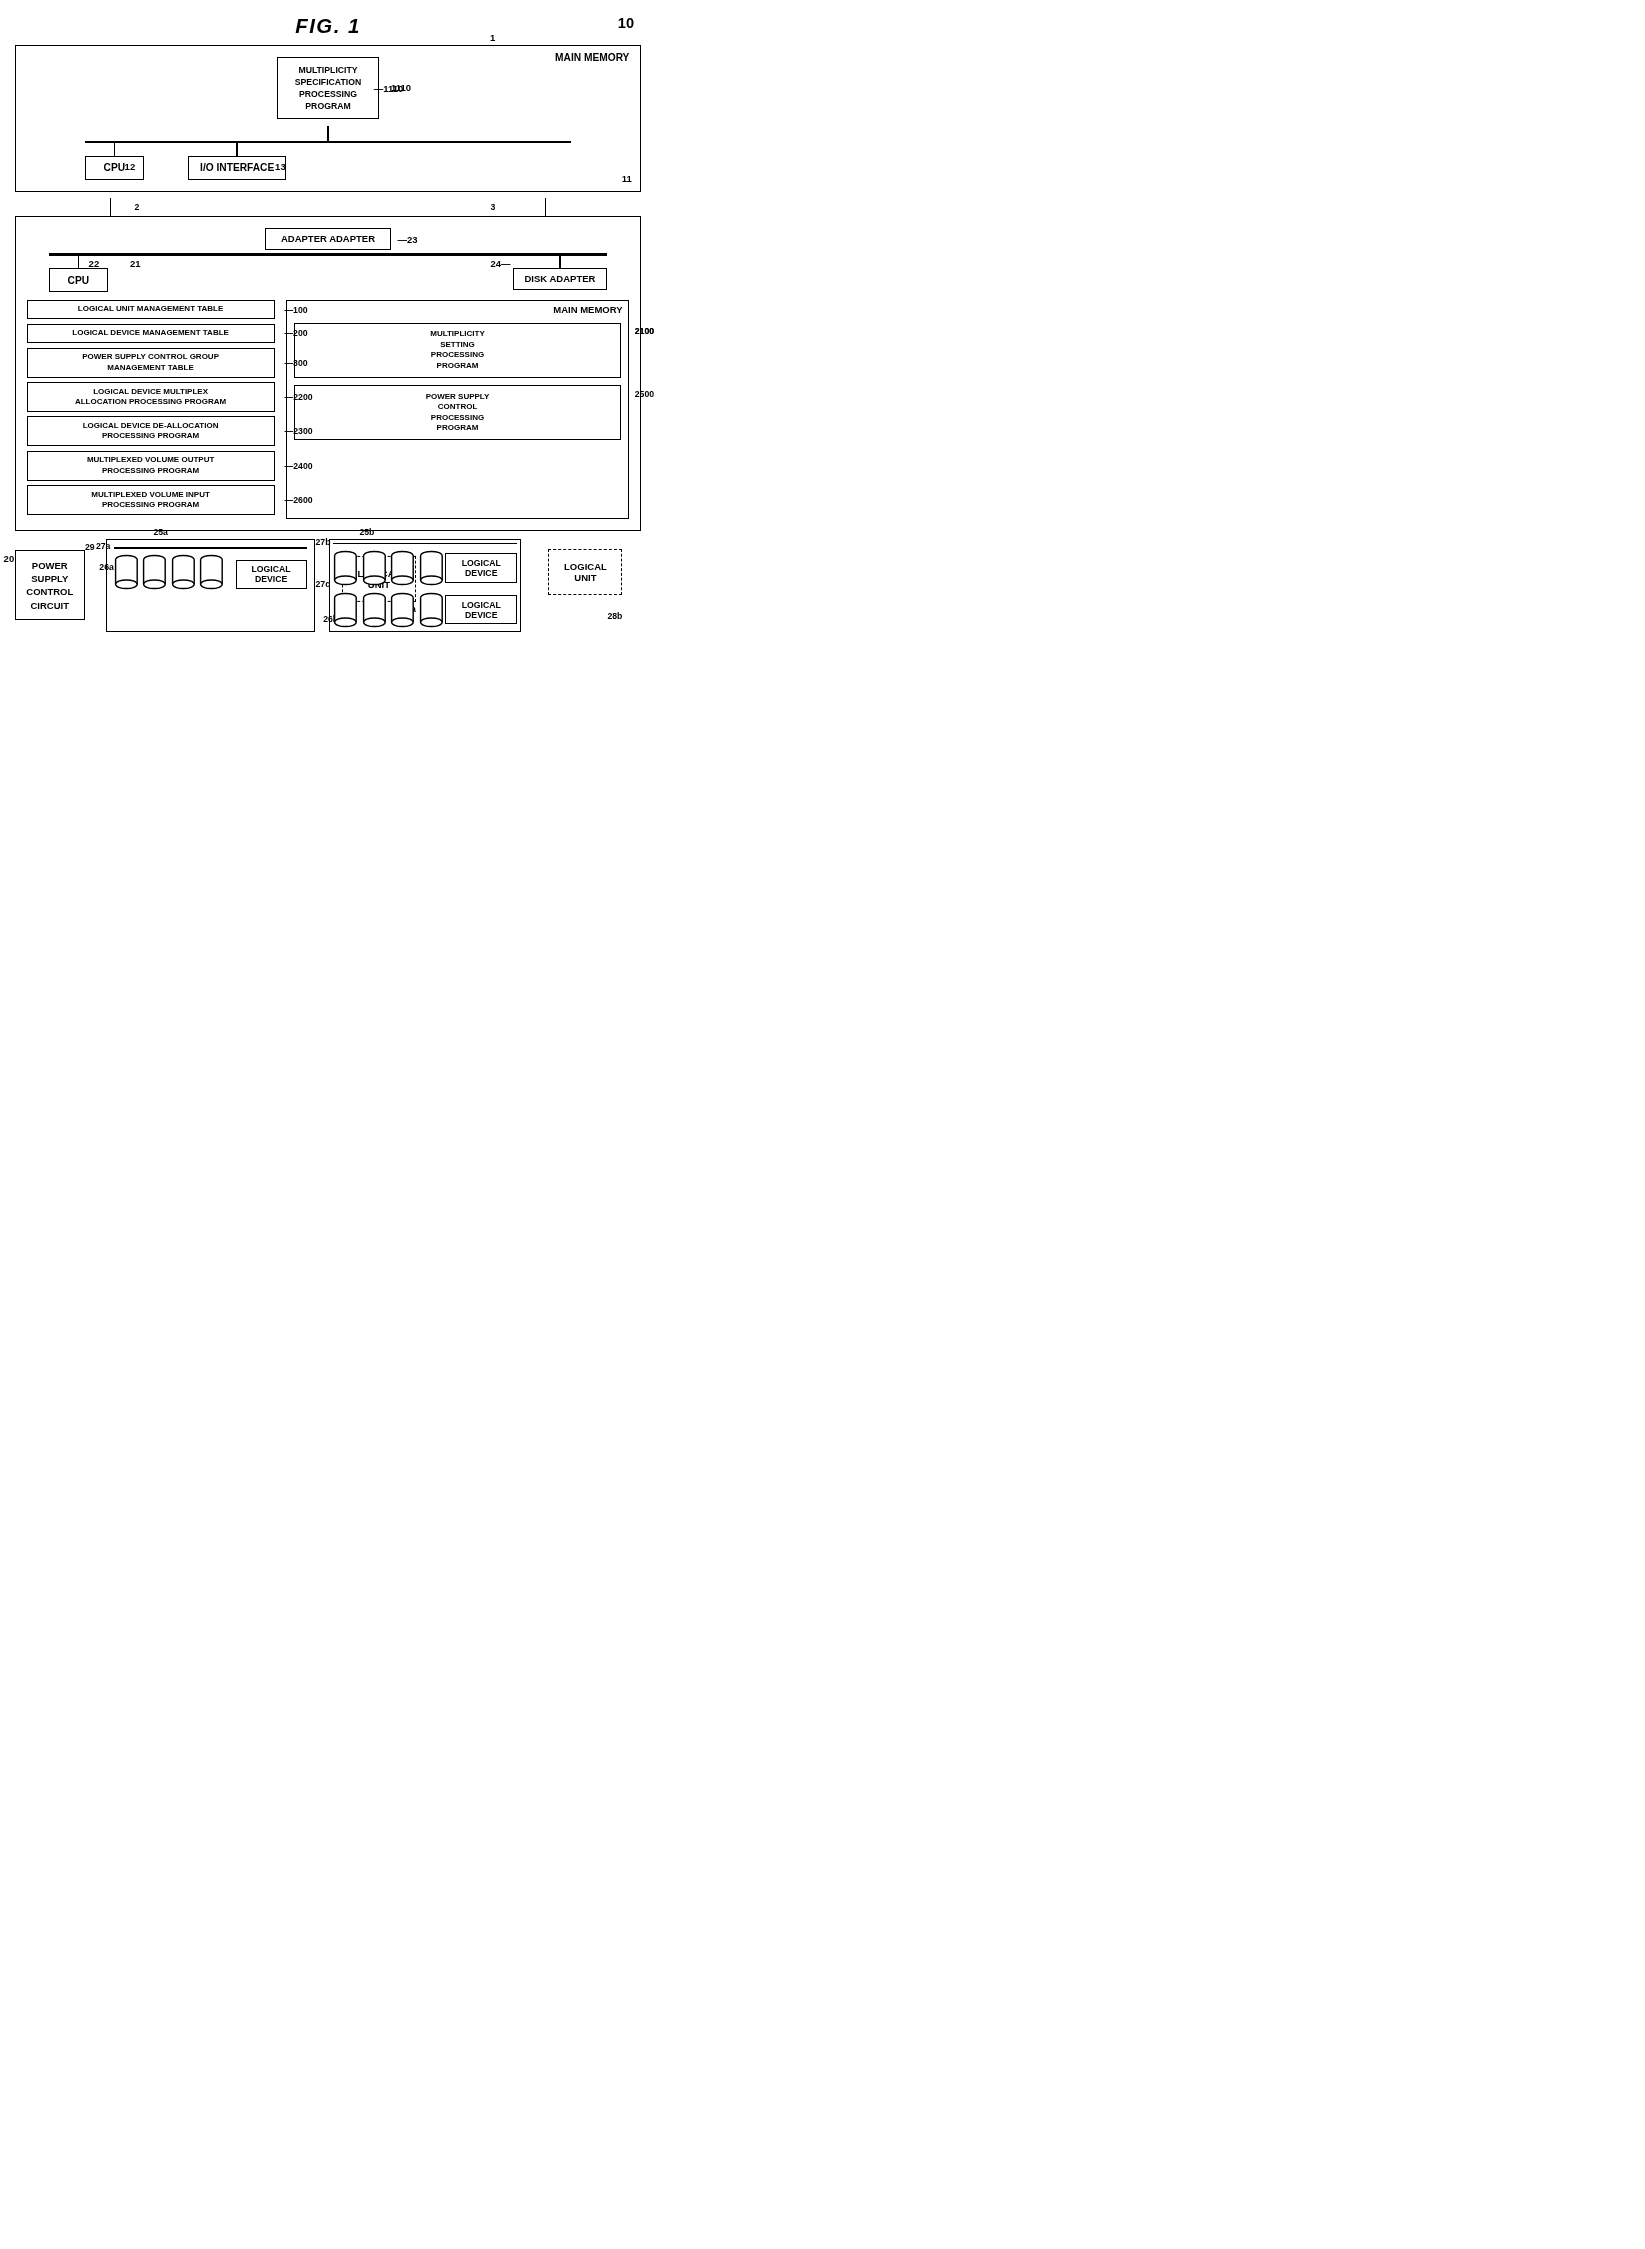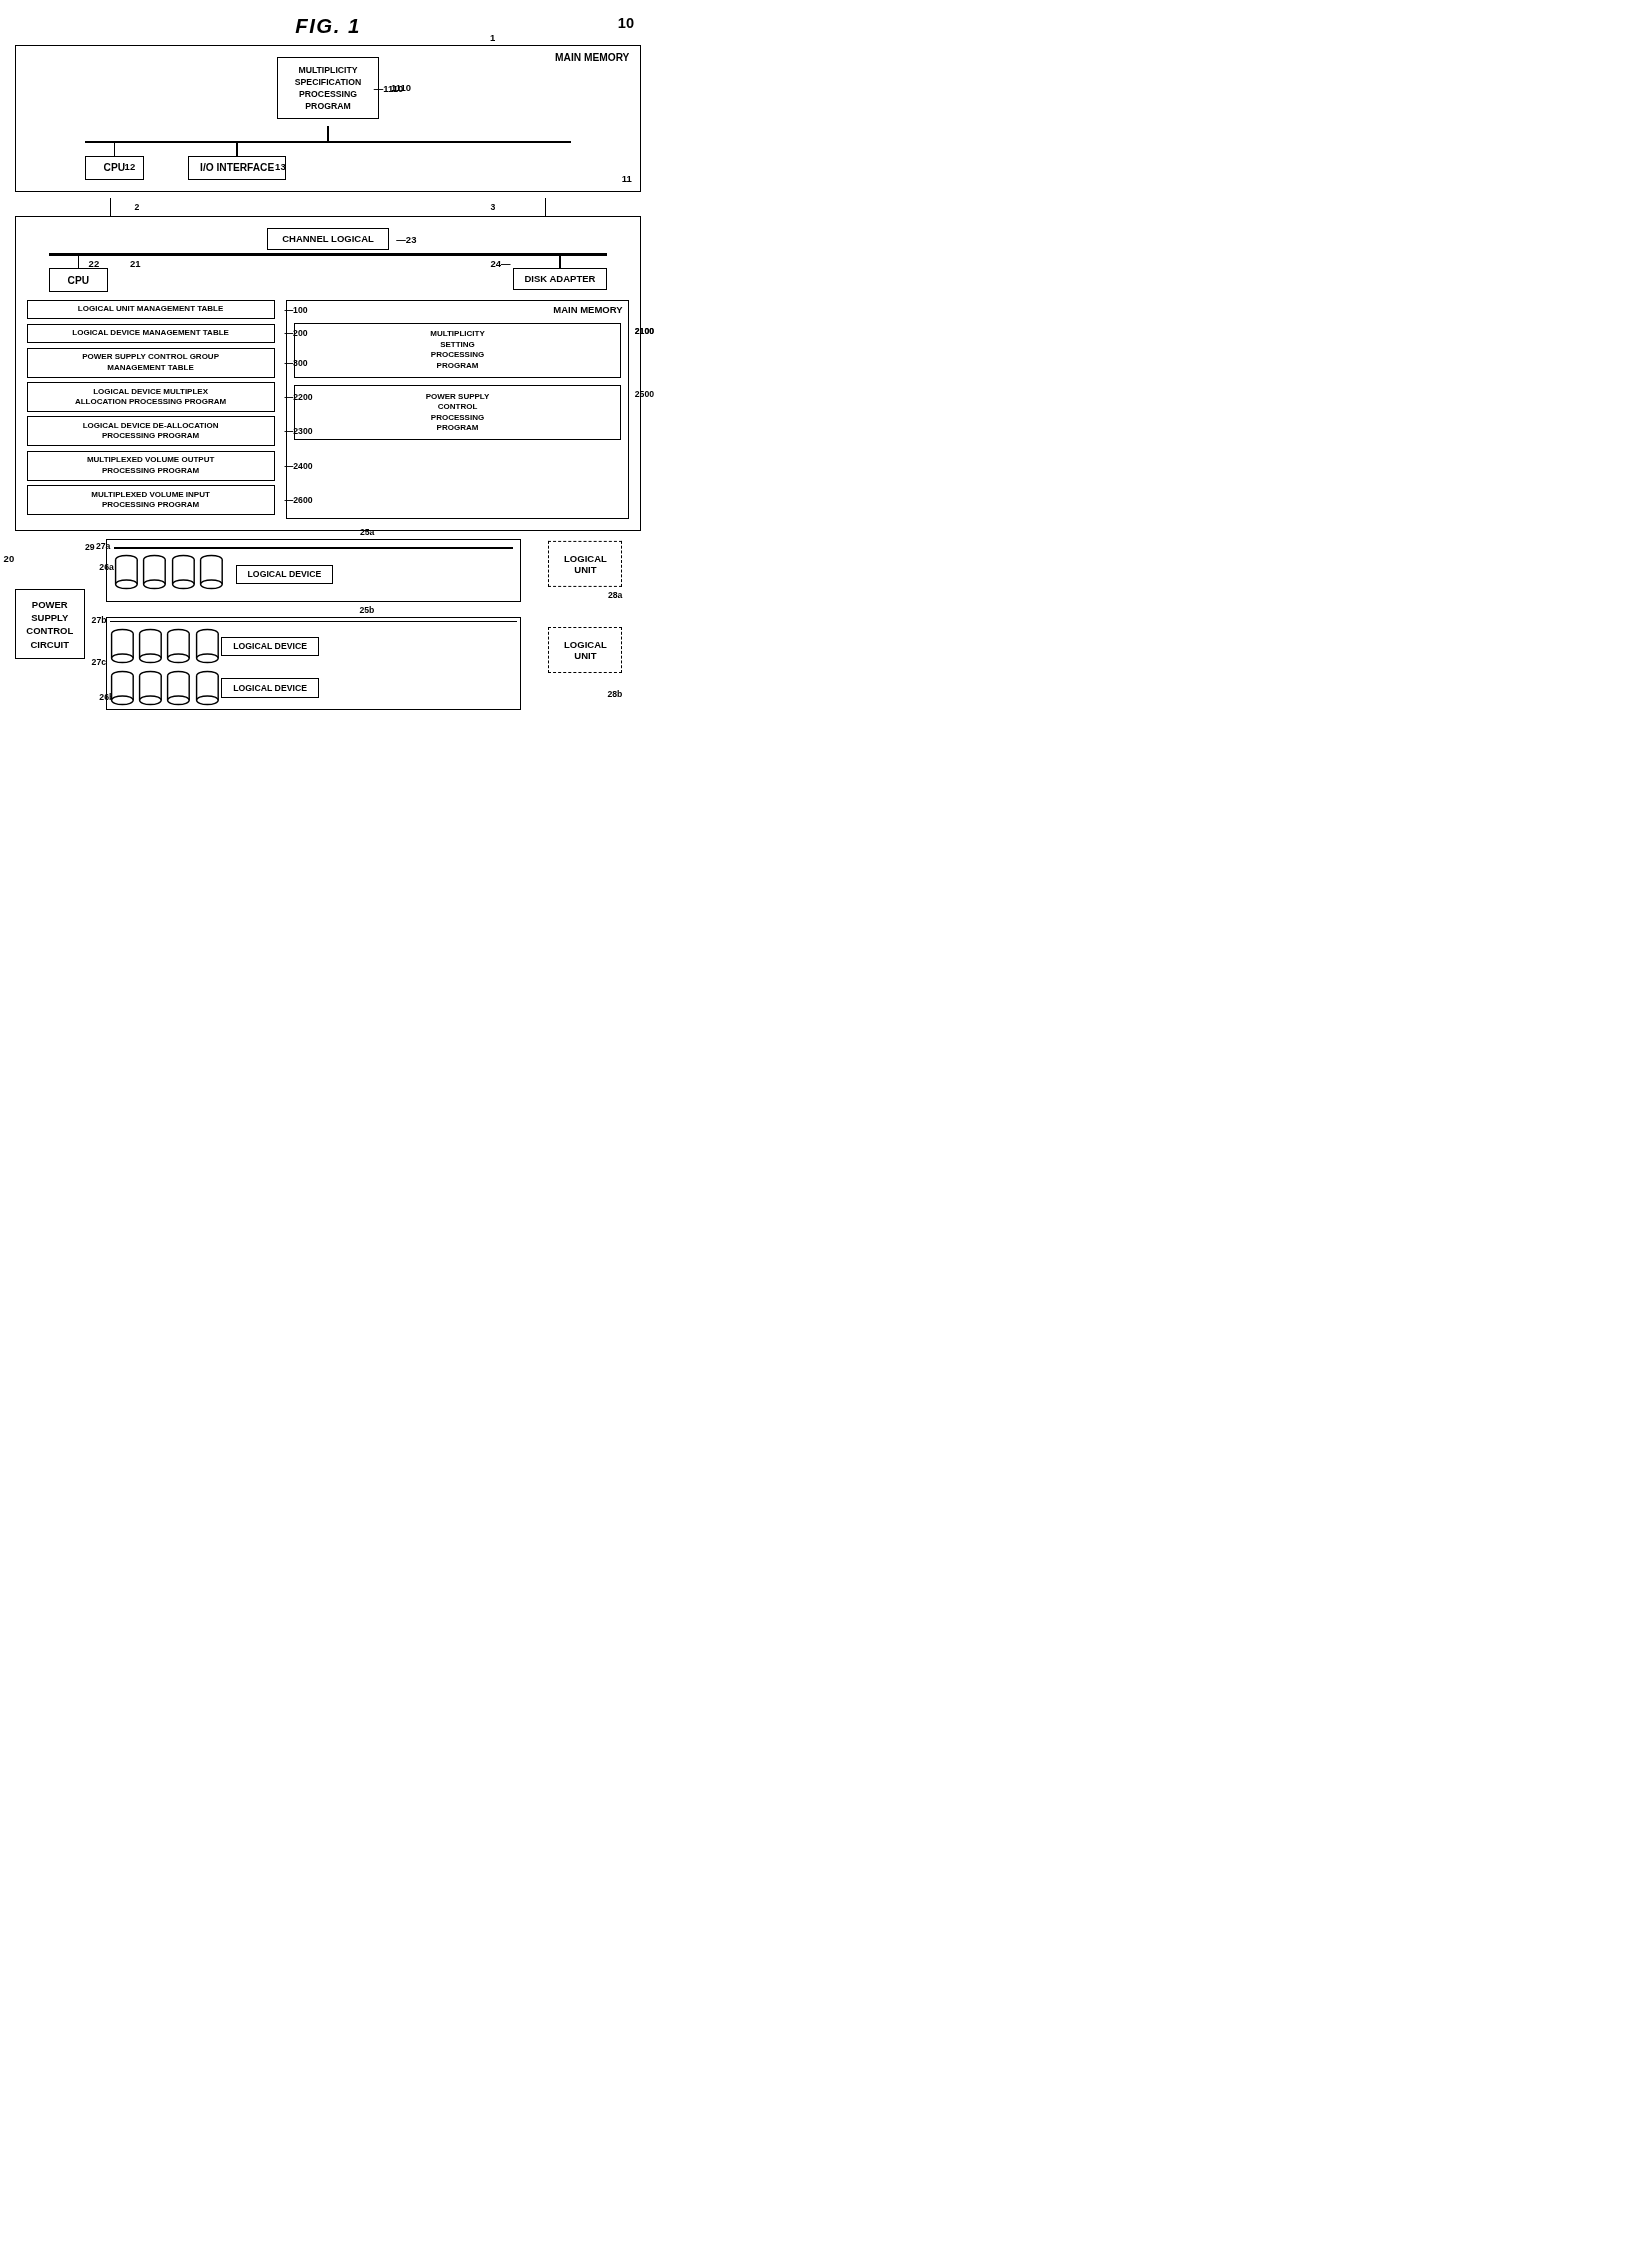--- a/index.html
+++ b/index.html
@@ -198,21 +198,21 @@
     <div style="width:1.5px; height:18px; background:#000;"></div>
     <div style="font-size:8.7px; font-weight:bold; position:absolute; right:146px; top:3.6px;">3</div>
   </div>
 </div>
 
 <div class="storage-section">
 
   <div style="display:flex; justify-content:center; position:relative; margin-bottom:3.6px;">
     <div style="display:flex; flex-direction:column; align-items:center;">
       <div class="channel-adapter-box">
-        <span>CHANNEL LOGICAL</span>
+        <span>ADAPTER ADAPTER</span>
         <span style="position:absolute; right:-28px; top:50%; transform:translateY(-50%); font-size:9.5px; font-weight:bold;">—23</span>
       </div>
     </div>
   </div>
 
   <div style="height:2.2px; background:#000; margin: 0 22px 0 22px;"></div>
 
   <div style="display:flex; align-items:flex-start; gap:0; padding:0 22px; position:relative; margin-top:-0.7px;">
 
     <div style="display:flex; flex-direction:column; align-items:center; margin-right:14.6px; position:relative;">
@@ -318,21 +318,21 @@
 
   <div style="position:absolute; left:-11px; top:14.6px; font-size:9.5px; font-weight:bold;">20</div>
 
   <div style="display:flex; flex-direction:row; justify-content:center; width:80px;">
     <div class="power-supply-left">
       <span>POWER<br>SUPPLY<br>CONTROL<br>CIRCUIT</span>
     </div>
     <div style="font-size:8.7px; font-weight:bold; text-align:center; margin-top:3.6px;">29</div>
   </div>
 
-  <div style="flex:1; display:flex; flex-direction:column; gap:14.6px;">
+  <div style="flex:1; display:flex; flex-direction:row; gap:14.6px;">
 
     <div style="border:1.5px solid #000; padding:7.3px; position:relative;">
 
       <div style="position:absolute; top:-13px; right:146px; font-size:8.7px; font-weight:bold;">25a</div>
 
       <div style="height:1.5px; background:#000; margin-bottom:5.8px;"></div>
 
       <div style="display:flex; align-items:center; gap:11px;">
 
         <div style="font-size:8.7px; font-weight:bold; position:absolute; left:-7.3px; top:22px;">26a</div>

